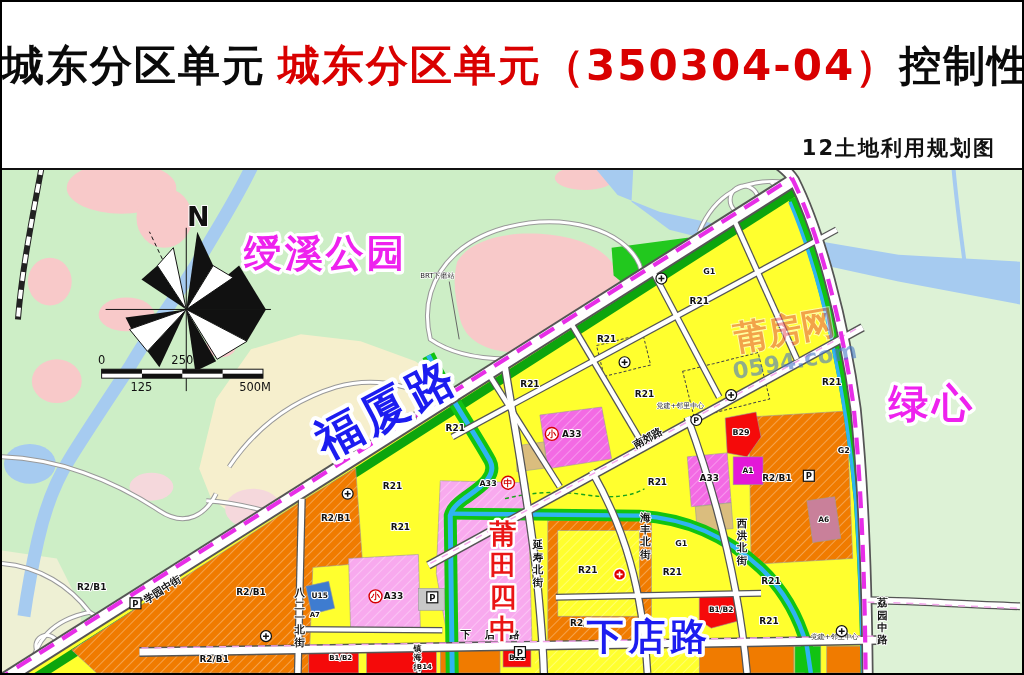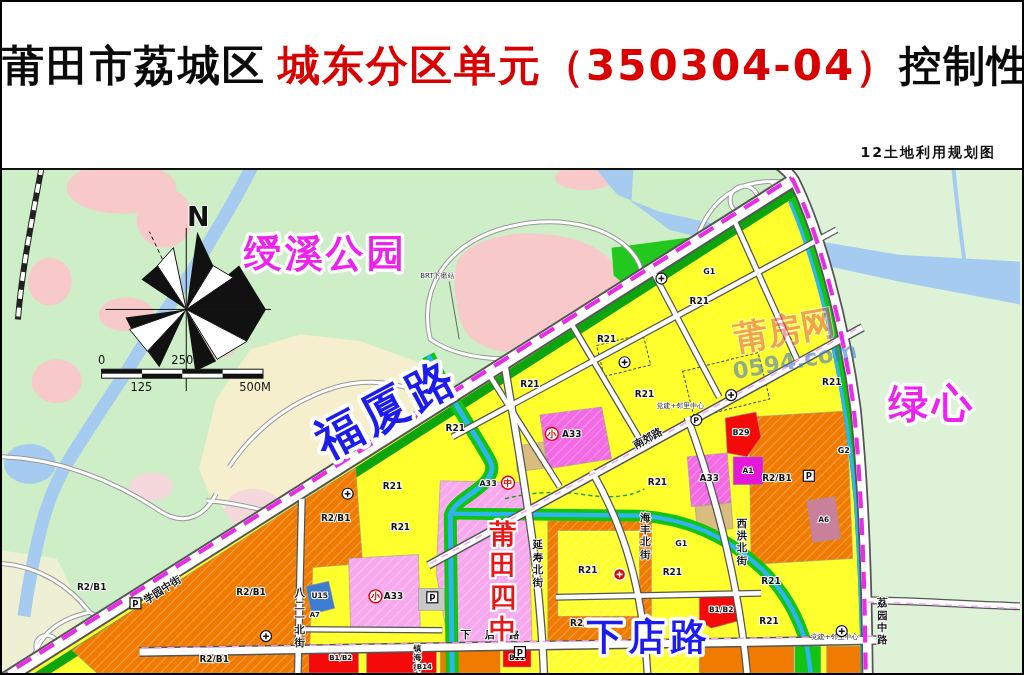--- a/index.html
+++ b/index.html
@@ -1,30 +1,30 @@
 <!DOCTYPE html>
 <html style="--title-red: #d90000; --bg-park: #cdeec6; --bg-greenheart: #ddf2d6; --bg-existing: #f6efcd; --water: #a6cbf0; --canal: #2fb4f2; --zone-yellow: #ffff2e; --zone-orange: #f07b00; --zone-magenta: #f36ae4; --zone-pink: #f8a9ee; --zone-red: #f50a0a; --zone-green: #12c312; --zone-tan: #dabd7e; --zone-mauve: #c9809a; --zone-blue: #3e7cd0; --boundary: #e72ee7; --label-magenta: #ee22ee; --label-blue: #1c1cf0; --label-red: #ea1515;"><head>
 <meta charset="utf-8">
 <style>
   html,body{margin:0;padding:0;background:#888;}
   .frame{width:1024px;height:675px;box-sizing:border-box;border:2px solid #000;background:#fff;
          font-family:"DejaVu Sans","Liberation Sans",sans-serif;position:relative;overflow:hidden;margin:0 auto;}
   .header{height:166px;border-bottom:2px solid #111;position:relative;background:#fff;}
   .title{text-align:center;font-size:42px;font-weight:900;letter-spacing:2px;padding-top:36px;white-space:nowrap;color:#0a0a0a;}
   .title .red{color:var(--title-red,#d90000);margin-left:12px;}
-  .subtitle{position:absolute;right:26px;bottom:6px;font-size:14px;font-weight:700;letter-spacing:2px;color:#111;}
+  .subtitle{position:absolute;right:26px;bottom:6px;font-size:21px;font-weight:700;letter-spacing:2px;color:#111;}
   svg{display:block;}
   svg text{font-family:"DejaVu Sans","Liberation Sans",sans-serif;}
 </style>
 </head>
 <body>
 
 <div class="frame">
   <div class="header">
-    <div class="title"><span>莆田市荔城区</span><span class="red">城东分区单元（350304-04）</span><span>控制性详细规划</span></div>
+    <div class="title"><span>城东分区单元</span><span class="red">城东分区单元（350304-04）</span><span>控制性详细规划</span></div>
     <div class="subtitle">12土地利用规划图</div>
   </div>
 
   <svg id="map" width="1020" height="503" viewBox="0 0 1024 505" preserveAspectRatio="none">
     <defs>
       <pattern id="hatch" width="7" height="7" patternUnits="userSpaceOnUse" patternTransform="rotate(45)">
         <line x1="0" y1="0" x2="0" y2="7" stroke="#ffffff" stroke-width="1.6" opacity="0.38"></line>
       </pattern>
     </defs>
 

